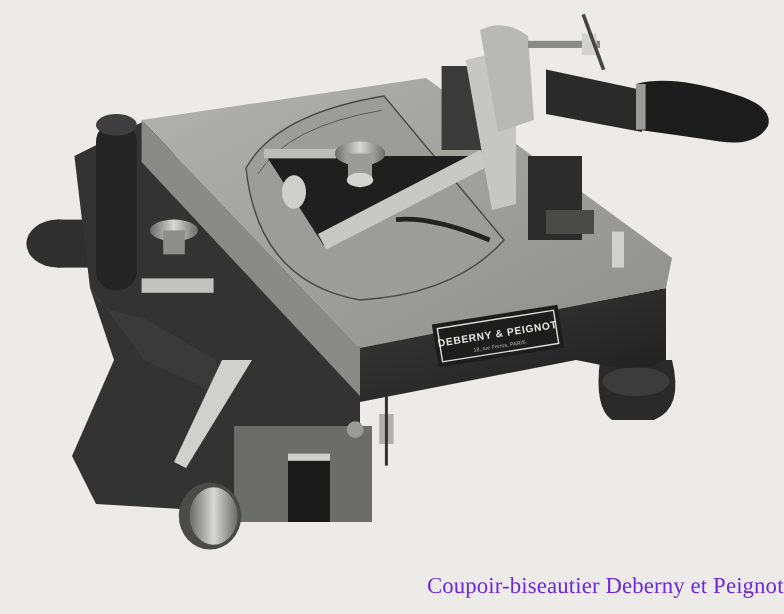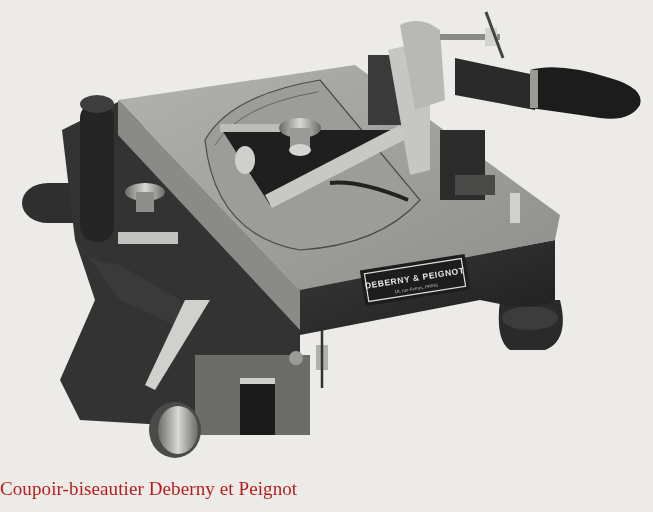--- a/index.html
+++ b/index.html
@@ -4,22 +4,22 @@
 <style>
   html, body { margin: 0; padding: 0; }
   body {
     width: 653px; height: 512px; overflow: hidden;
     background: #ebebe9;
     font-family: "Liberation Serif", "DejaVu Serif", serif;
   }
   .page { position: relative; width: 653px; height: 512px; background: #ecebe8; }
   .photo { position: absolute; left: 0; top: 0; width: 653px; height: 470px; }
   .caption {
-    position: absolute; left: 0; top: 478px; width: 653px; text-align: left;
-    font-size: 19px; color: #b91c1c; letter-spacing: 0.1px;
+    position: absolute; left: 0; top: 478px; width: 653px; text-align: right;
+    font-size: 19px; color: #6d28d9; letter-spacing: 0.1px;
     font-family: "Liberation Serif", "DejaVu Serif", serif;
   }
   .plate-text { font-family: "Liberation Sans", "DejaVu Sans", sans-serif; }
 </style>
 </head>
 <body>
 
 <div class="page">
 
   <svg class="photo" viewBox="0 0 653 470" xmlns="http://www.w3.org/2000/svg">

